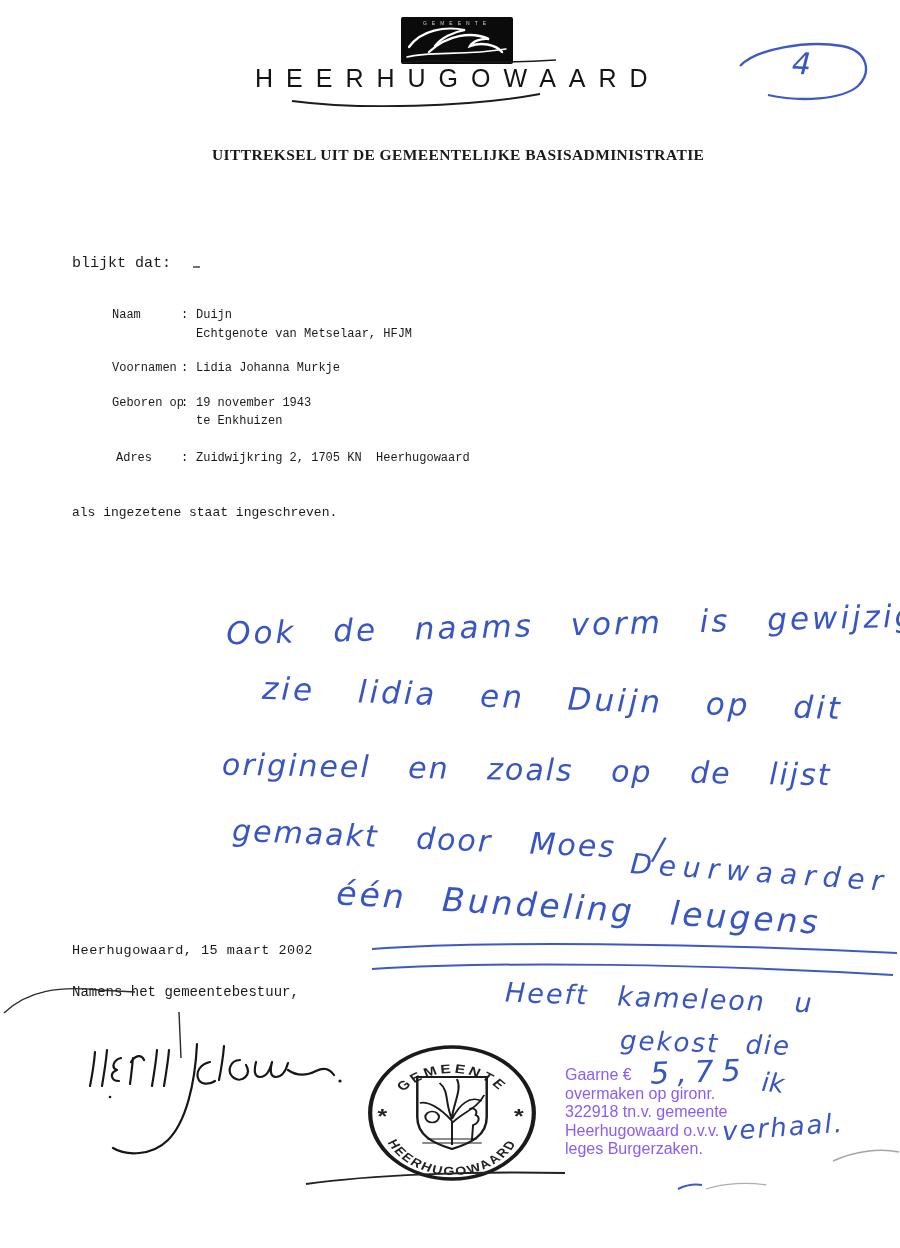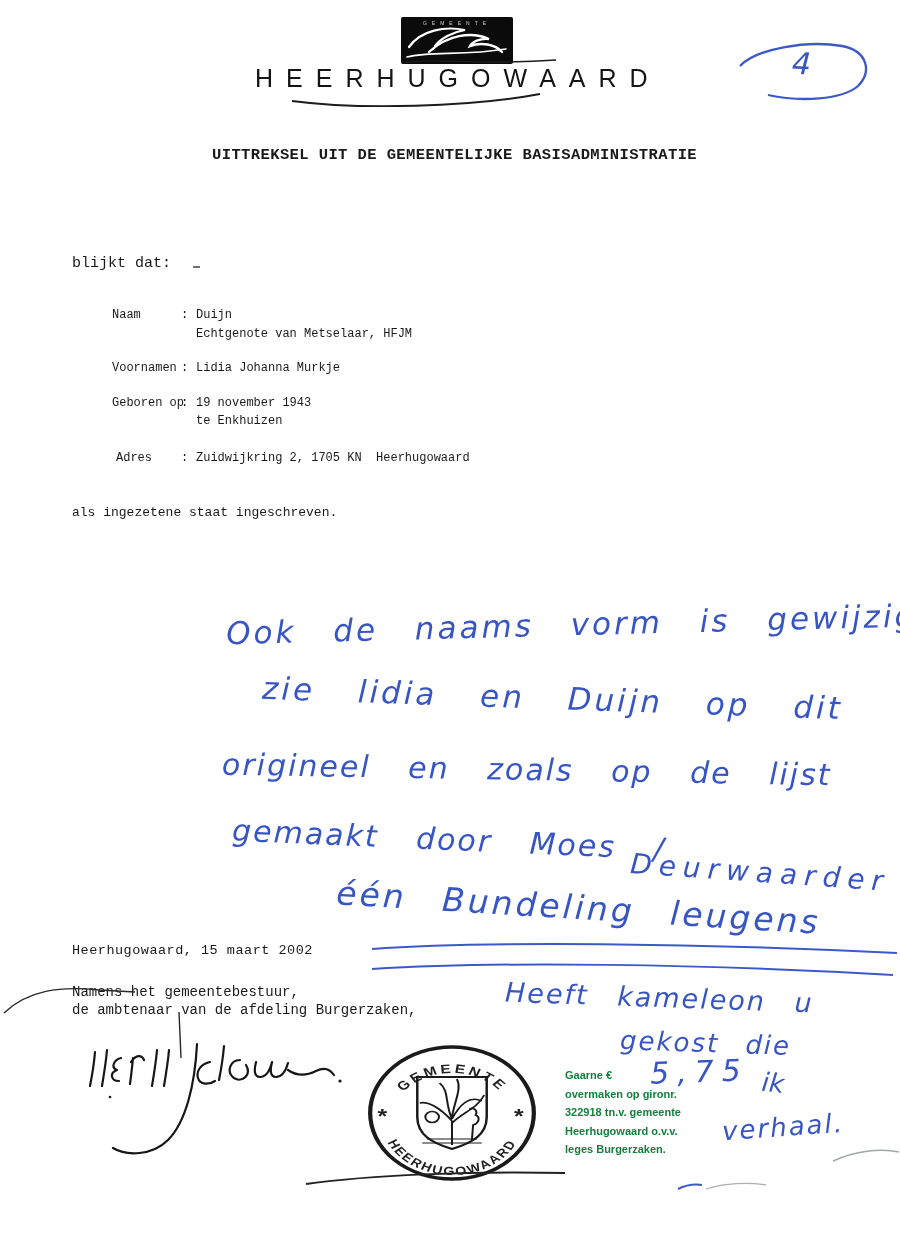--- a/index.html
+++ b/index.html
@@ -10,28 +10,28 @@
   }
   .abs{position:absolute;}
   
   #logo-box{left:401px;top:17px;width:112px;height:47px;background:#0b0b0b;border-radius:2px;}
   #logo-box-text{left:0;top:3px;width:112px;text-align:center;font-family:"Liberation Sans",sans-serif;
     font-size:5px;letter-spacing:5px;color:#e8e8e8;opacity:.85;}
   #logo-wordmark{left:255px;top:64px;width:350px;text-align:center;
     font-family:"Liberation Sans",sans-serif;font-size:25px;font-weight:400;
     letter-spacing:13px;color:#141414;}
   
-  #doc-title{left:212px;top:146px;font-size:15.5px;font-weight:bold;letter-spacing:.4px;white-space:pre;}
+  #doc-title{left:212px;top:146px;font-size:15.5px;font-weight:bold;letter-spacing:.4px;white-space:pre;font-family:Liberation Serif, serif;}
   .intro{left:72px;font-size:15px;white-space:pre;}
   .fieldtext{font-size:12px;white-space:pre;text-align:right;}
   .statement{left:72px;top:505px;font-size:13px;white-space:pre;}
   .footer-line{left:72px;white-space:pre;text-align:right;}
   
   #payment{left:565px;top:1066px;width:235px;font-family:"Liberation Sans",sans-serif;
-    font-weight:bold;font-size:11px;line-height:18.5px;color:#15803d;}
+    font-weight:normal;font-size:16px;line-height:18.5px;color:#8b5cf6;}
   
   .hw{font-family:"DejaVu Sans",sans-serif;font-style:italic;color:#2847c0;opacity:.92;white-space:pre;}
   #hw1{left:226px;top:606px;font-size:31px;letter-spacing:3px;word-spacing:24px;transform:rotate(-1.5deg);}
   #hw2{left:262px;top:680px;font-size:31px;letter-spacing:3px;word-spacing:30px;transform:rotate(2deg);}
   #hw3{left:222px;top:752px;font-size:30px;letter-spacing:2px;word-spacing:26px;transform:rotate(1deg);}
   #hw4a{left:232px;top:822px;font-size:30px;letter-spacing:2px;word-spacing:26px;transform:rotate(2.5deg);}
   #hw4b{left:630px;top:856px;font-size:28px;letter-spacing:7px;transform:rotate(4deg);}
   #hw5{left:336px;top:888px;font-size:33px;letter-spacing:3px;word-spacing:22px;transform:rotate(3.5deg);}
   #hw-note1{left:505px;top:982px;font-size:27px;letter-spacing:2px;word-spacing:18px;transform:rotate(2deg);}
   #hw-note2{left:620px;top:1028px;font-size:26px;letter-spacing:2px;word-spacing:16px;transform:rotate(2deg);}
@@ -92,21 +92,20 @@
   <div id="hw5" class="abs hw">één Bundeling leugens</div>
   <div id="hw-note1" class="abs hw">Heeft kameleon u</div>
   <div id="hw-note2" class="abs hw">gekost die</div>
   <div id="hw-note3" class="abs hw">ik</div>
   <div id="hw-note4" class="abs hw">verhaal.</div>
   <div id="hw-amount" class="abs hw">5,75</div>
   <div id="hw-pagenum" class="abs hw">4</div>
 
   <div class="abs footer-line" style="top:943px;font-size:13.5px;letter-spacing:.5px">Heerhugowaard, 15 maart 2002</div>
   <div class="abs footer-line" style="top:984px;font-size:14px">Namens het gemeentebestuur,</div>
-  <div class="abs footer-line" style="top:1002px;font-size:14px">de ambtenaar van de afdeling Burgerzaken,</div>
 
   <div id="payment" class="abs">
     <div>Gaarne €</div>
     <div>overmaken op gironr.</div>
     <div>322918 tn.v. gemeente</div>
     <div>Heerhugowaard o.v.v.</div>
     <div>leges Burgerzaken.</div>
   </div>
 
   <svg id="ink-layer" class="abs" viewBox="0 0 900 1248">

